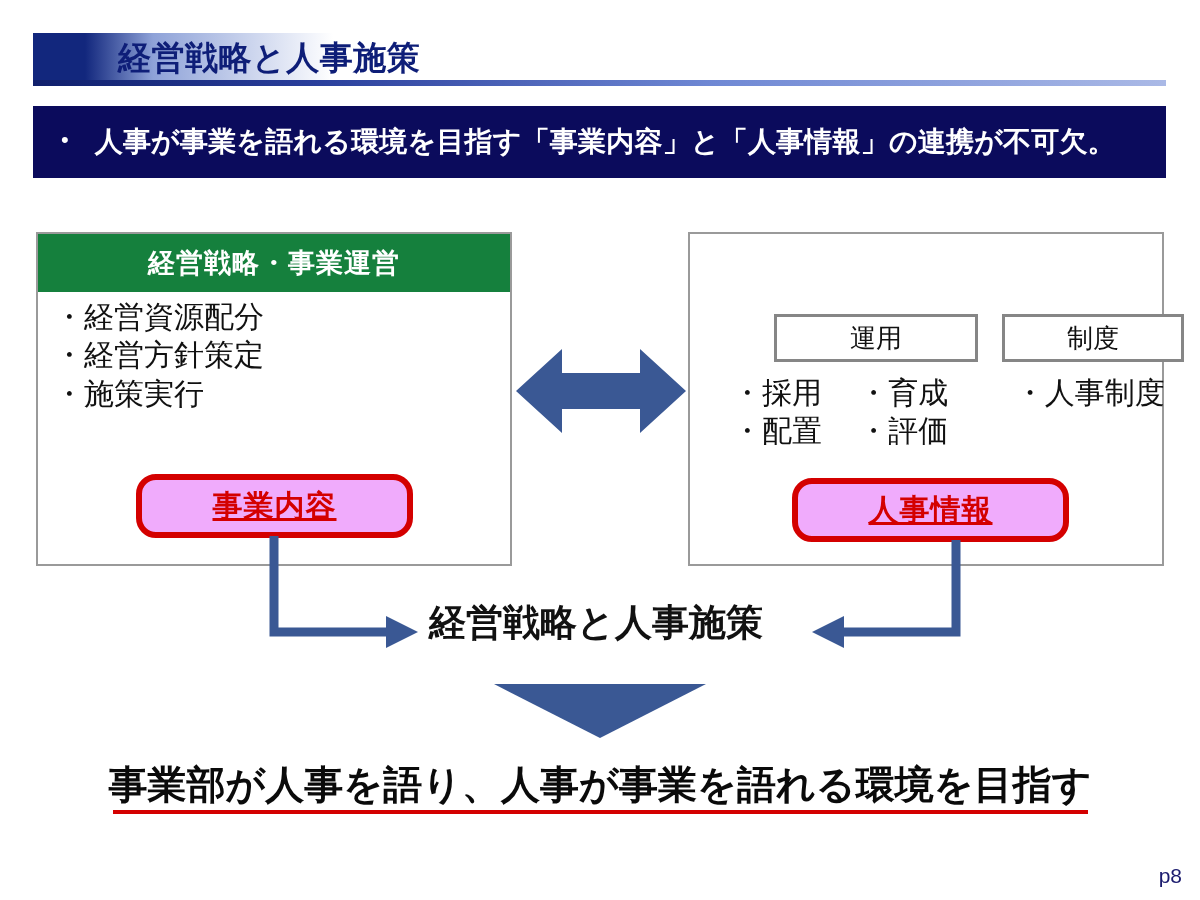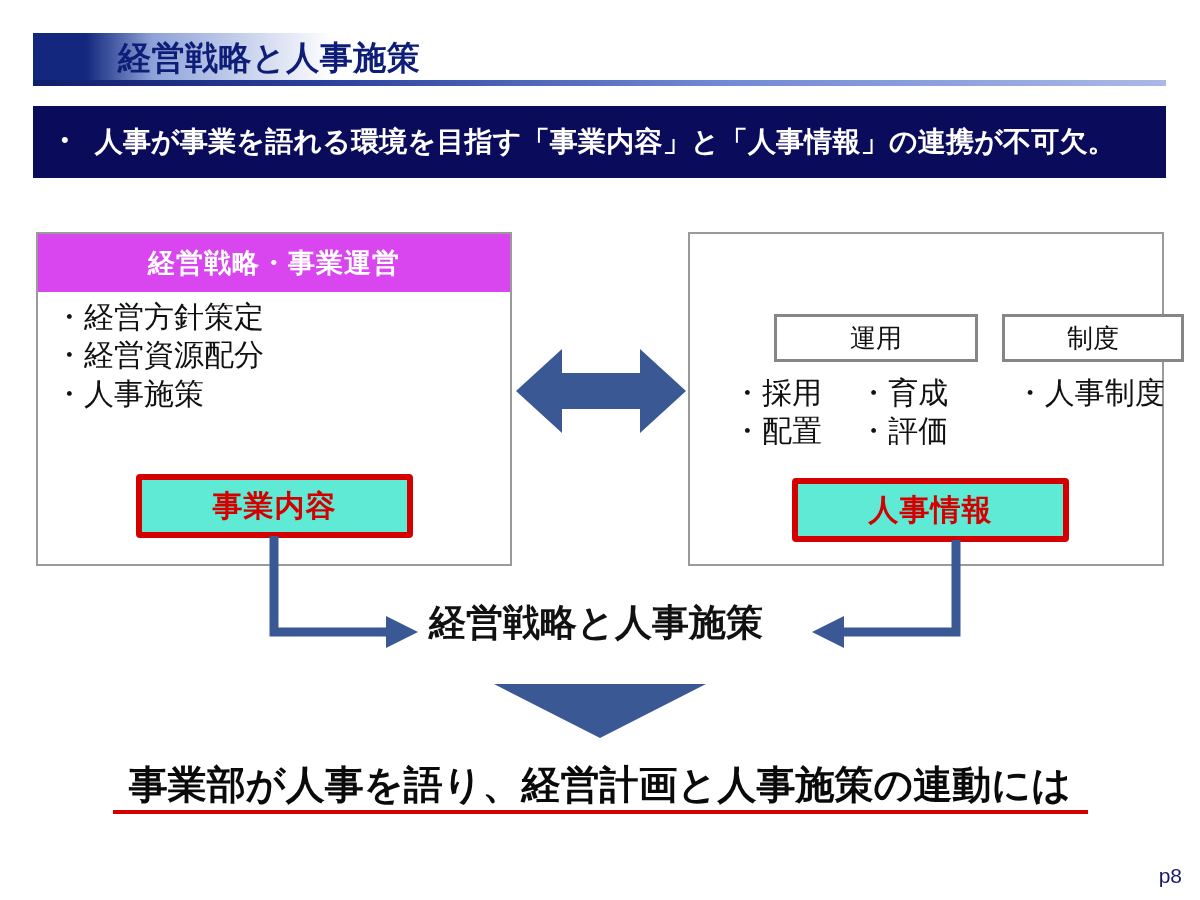--- a/index.html
+++ b/index.html
@@ -86,21 +86,21 @@
   }
   #panel-left  { left: 36px;  top: 232px; width: 476px; height: 334px; }
   #panel-right { left: 688px; top: 232px; width: 476px; height: 334px; }
 
   .panel-header {
     position: absolute;
     left: 0;
     top: 0;
     width: 100%;
     height: 58px;
-    background: #d946ef;
+    background: #15803d;
     color: #ffffff;
     font-size: 27px;
     font-weight: bold;
     display: flex;
     align-items: center;
     justify-content: center;
     letter-spacing: 1px;
     box-sizing: border-box;
   }
 
@@ -146,30 +146,31 @@
   #right-items .row { display: block; }
   #right-items .cell { display: inline-block; }
   #right-items .c1 { width: 118px; }
   #right-items .c2 { width: 148px; }
   #right-items .c3 { width: auto; }
 
   
   .red-pill {
     position: absolute;
     border: 6px solid #d40000;
-    border-radius: 4px;
-    background: #5eead4;
+    border-radius: 20px;
+    background: #f0abfc;
     box-sizing: border-box;
     display: flex;
     align-items: center;
     justify-content: center;
     color: #d40000;
     font-size: 30px;
     font-weight: bold;
     letter-spacing: 1px;
+    text-decoration: underline;
   }
   #pill-business { left: 136px; top: 474px; width: 277px; height: 64px; }
   #pill-hrinfo   { left: 792px; top: 478px; width: 277px; height: 64px; }
 
   
   #double-arrow {
     position: absolute;
     left: 516px;
     top: 345px;
     width: 170px;
@@ -244,23 +245,23 @@
   <div id="title-text">経営戦略と人事施策</div>
 
   <div id="lead-banner">
     <span id="lead-bullet">•</span>
     <span id="lead-text">人事が事業を語れる環境を目指す「事業内容」と「人事情報」の連携が不可欠。</span>
   </div>
 
   <div class="panel" id="panel-left">
     <div class="panel-header">経営戦略・事業運営</div>
     <div id="left-list">
+      <div>・経営資源配分</div>
       <div>・経営方針策定</div>
-      <div>・経営資源配分</div>
-      <div>・人事施策</div>
+      <div>・施策実行</div>
     </div>
   </div>
 
   <div class="panel" id="panel-right">
     <div class="subbox" id="subbox-unyo">運用</div>
     <div class="subbox" id="subbox-seido">制度</div>
     <div id="right-items">
       <div class="row">
         <span class="cell c1">・採用</span>
         <span class="cell c2">・育成</span>
@@ -290,18 +291,18 @@
     <path d="M 156 0 L 156 92 L 42 92" fill="none" stroke="#3a5894" stroke-width="9"></path>
     <polygon points="44,76 12,92 44,108" fill="#3a5894"></polygon>
   </svg>
 
   <div id="center-caption">経営戦略と人事施策</div>
 
   <svg id="down-triangle" viewBox="0 0 212 54">
     <polygon points="0,0 212,0 106,54" fill="#3a5894"></polygon>
   </svg>
 
-  <div id="conclusion">事業部が人事を語り、経営計画と人事施策の連動には</div>
+  <div id="conclusion">事業部が人事を語り、人事が事業を語れる環境を目指す</div>
   <div id="conclusion-rule"></div>
 
   <div id="page-number">p8</div>
 
 </div>
 
 </body></html>

